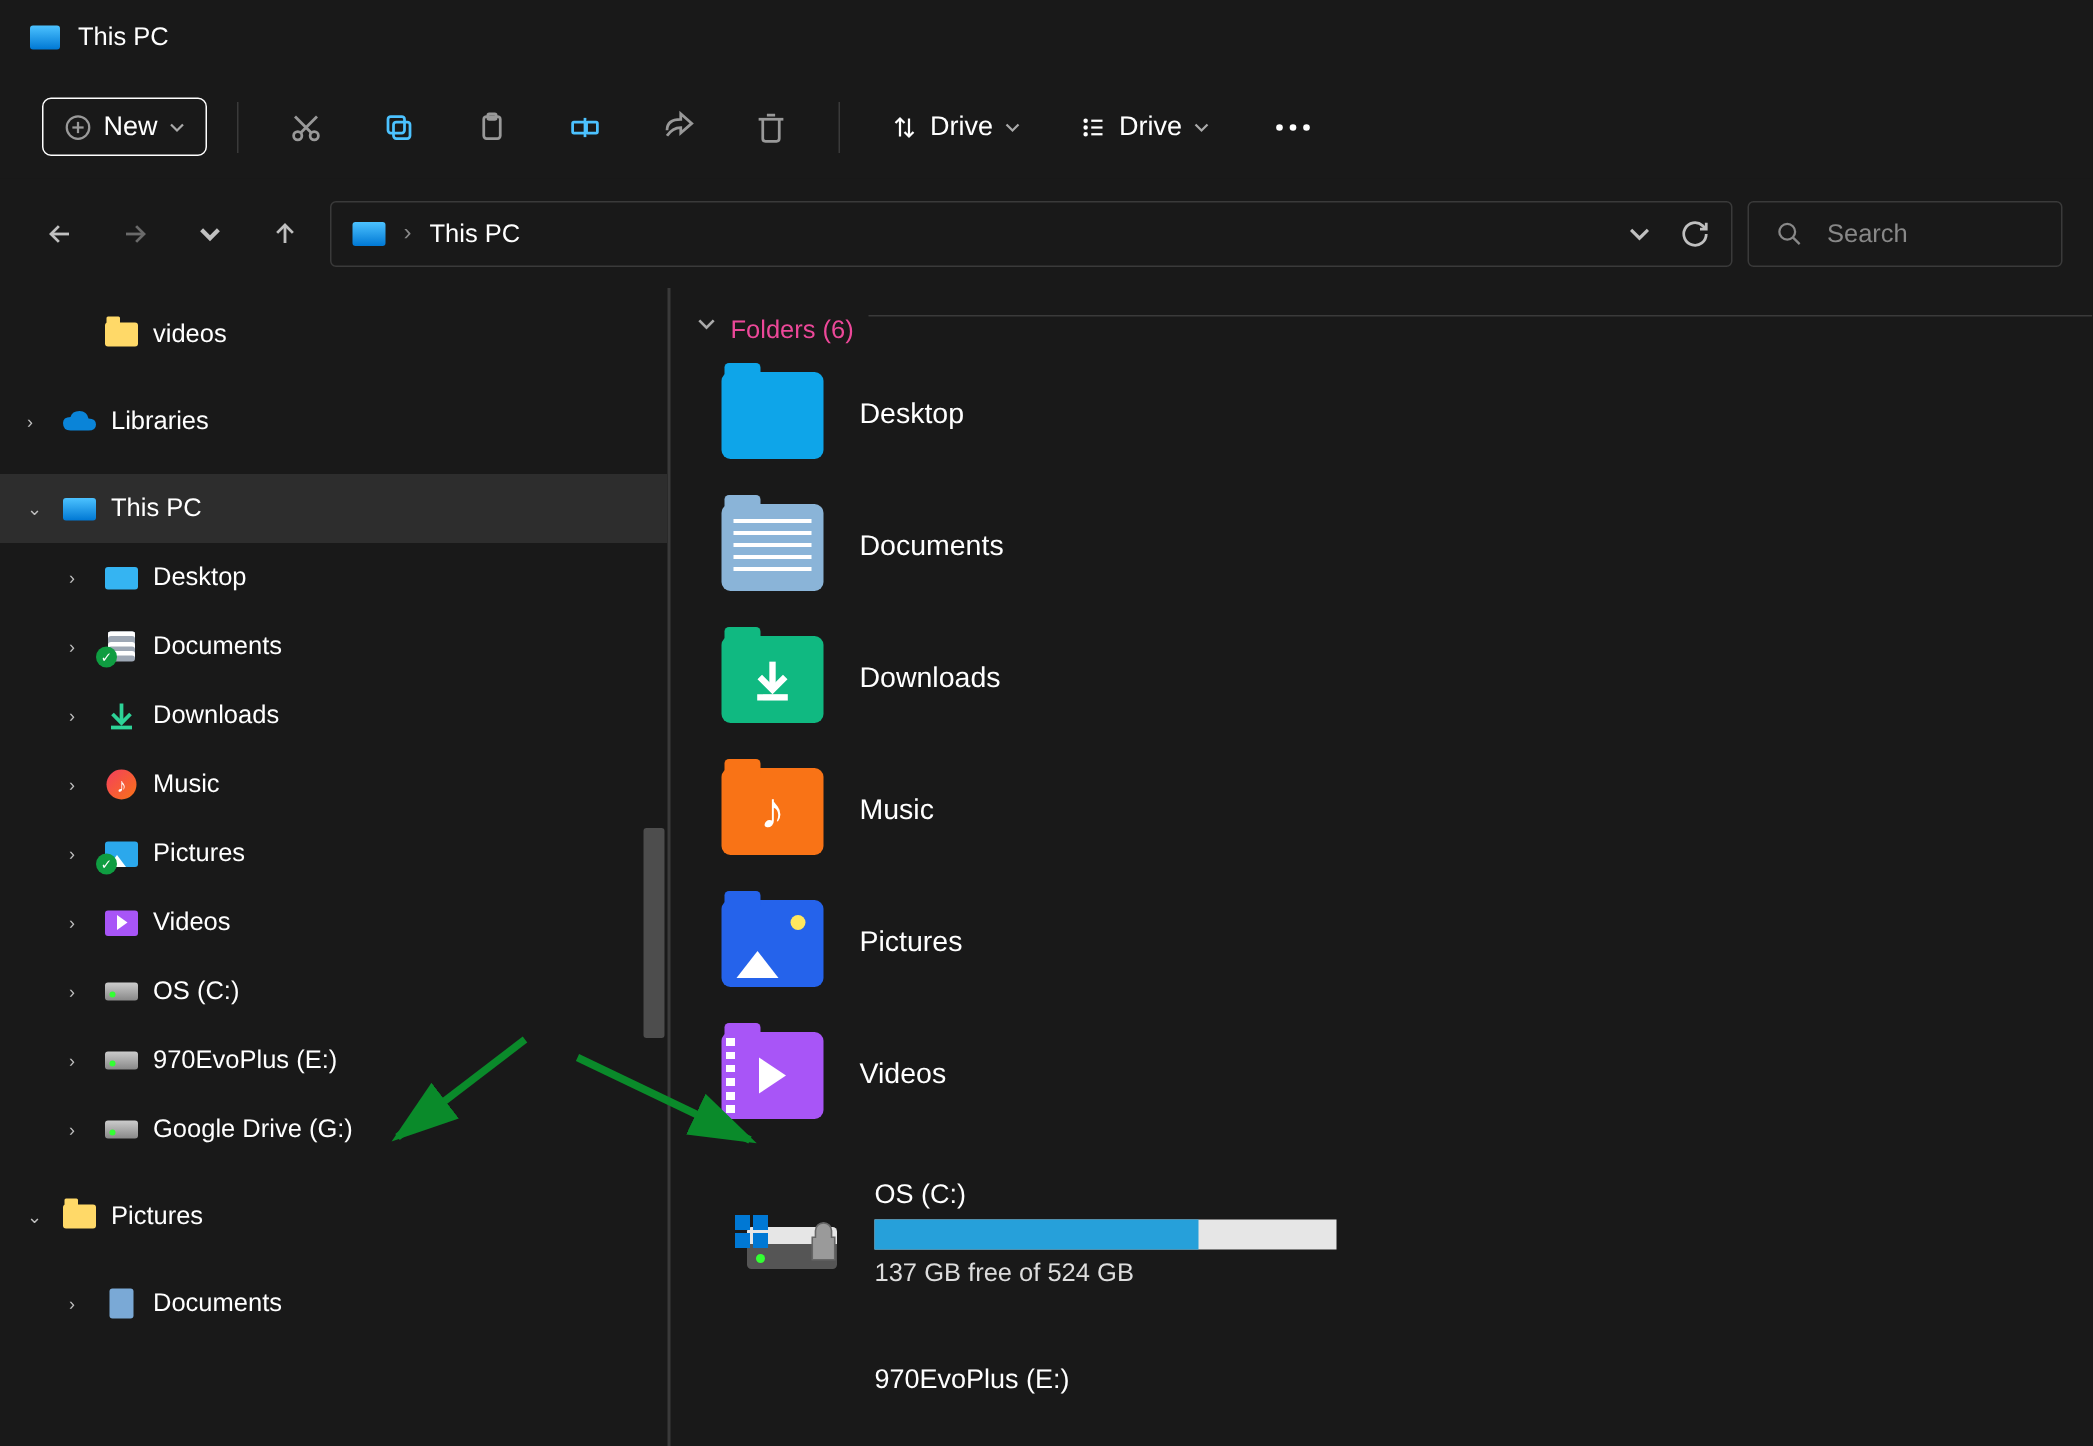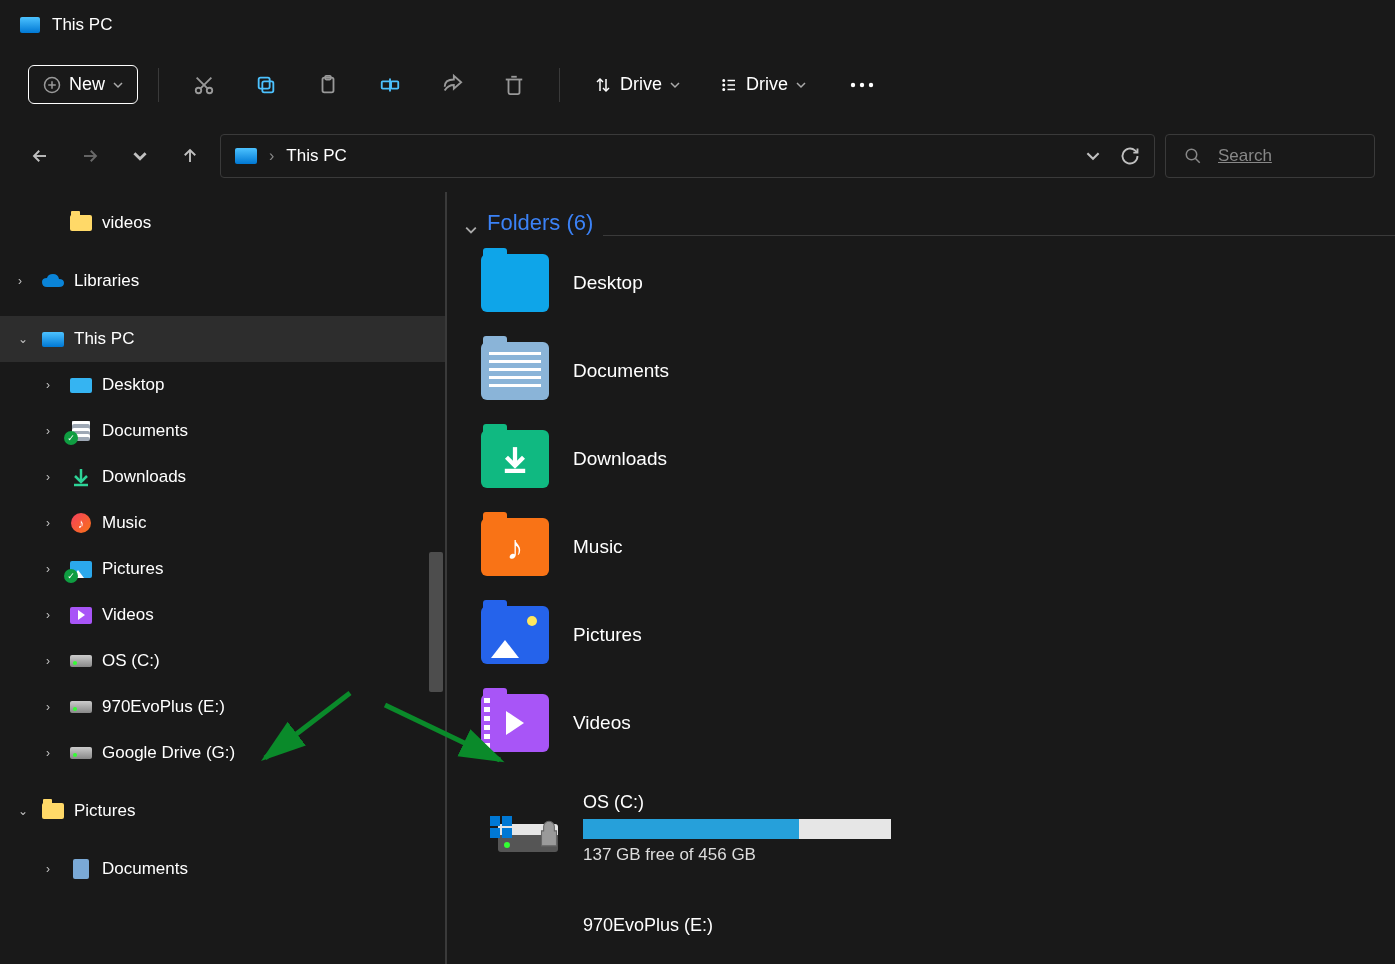--- a/index.html
+++ b/index.html
@@ -33,21 +33,21 @@
 .tree-chev { width: 14px; color: #c0c0c0; font-size: 12px; }
 .tree-icon { width: 22px; height: 20px; display: flex; align-items: center; justify-content: center; position: relative; }
 .sync-badge { position: absolute; left: -6px; bottom: -4px; width: 14px; height: 14px; background: #0f9d41; border-radius: 50%; display: flex; align-items: center; justify-content: center; }
 .sync-badge::after { content: "✓"; color: #fff; font-size: 9px; }
 .scrolltrack { position: absolute; right: 0; top: 0; width: 18px; height: 100%; }
 .scrollthumb { position: absolute; right: 2px; top: 360px; width: 14px; height: 140px; background: #4d4d4d; border-radius: 2px; }
 
 .divider { width: 2px; background: #3a3a3a; height: 100%; }
 
 .content { flex: 1; padding: 10px 0 0 18px; overflow: hidden; position: relative; }
-.group-hdr { display: flex; align-items: flex-end; gap: 10px; font-size: 22px; color: #3b82f6; margin: 8px 0 18px 0; }
+.group-hdr { display: flex; align-items: flex-start; gap: 10px; font-size: 17px; color: #ec4899; margin: 8px 0 18px 0; }
 .group-hdr .line { flex: 1; height: 1px; background: #3a3a3a; }
 .folder-grid { display: flex; flex-wrap: wrap; gap: 30px 0; padding-left: 16px; margin-bottom: 30px; }
 .folder-item { width: 470px; display: flex; align-items: center; gap: 24px; position: relative; font-size: 19px; }
 .big-folder { width: 68px; height: 58px; border-radius: 6px; position: relative; }
 .big-folder::before { content:""; position:absolute; top:-6px; left:2px; width:24px; height:10px; border-radius:3px 3px 0 0; background: inherit; }
 .drive-item { width: 470px; display: flex; gap: 20px; padding: 10px 12px; border-radius: 3px; }
 .drive-vis { width: 70px; height: 60px; display:flex; align-items:flex-end; justify-content:center; }
 .drive-info { flex: 1; }
 .drive-name { font-size: 18px; margin-bottom: 6px; }
 .drive-bar { width: 308px; height: 20px; background: #e6e6e6; position: relative; margin-bottom: 6px; }
@@ -190,21 +190,21 @@
           <path d="M21 12a9 9 0 1 1-3-6.7L21 8"></path>
           <polyline points="21,3 21,8 16,8"></polyline>
         </svg>
     </div>
   </div>
   <div class="search">
     <svg width="18" height="18" viewBox="0 0 24 24" fill="none" stroke="#888" stroke-width="2">
         <circle cx="10" cy="10" r="7"></circle>
         <line x1="21" y1="21" x2="15" y2="15"></line>
       </svg>
-    <span style="font-size:17px;text-decoration:underline;">Search</span>
+    <span style="font-size:17px;">Search</span>
   </div>
 </div>
 
 <div class="body">
   <div class="sidebar" id="sidebar">
     <div class="tree-item l1">
         <span class="tree-chev"></span>
     <span class="tree-icon">
           <div style="width:22px;height:16px;background:#ffd968;border-radius:2px;position:relative;">
             <div style="position:absolute;top:-4px;left:1px;width:9px;height:5px;background:#ffd968;border-radius:1px 1px 0 0;"></div>
@@ -398,21 +398,21 @@
                 <div style="background:#0078d4;"></div>
                 <div style="background:#0078d4;"></div>
               </div>
             </div>
           </div>
     <div class="drive-info">
       <div class="drive-name">OS (C:)</div>
       <div class="drive-bar">
               <div class="drive-fill" style="width:70%;"></div>
             </div>
-      <div class="drive-free">137 GB free of 456 GB</div>
+      <div class="drive-free">137 GB free of 524 GB</div>
     </div>
         </div>
         <div class="drive-item">
           <div class="drive-vis"></div>
     <div class="drive-info">
       <div class="drive-name">970EvoPlus (E:)</div>
 
     </div>
         </div>
       </div>

